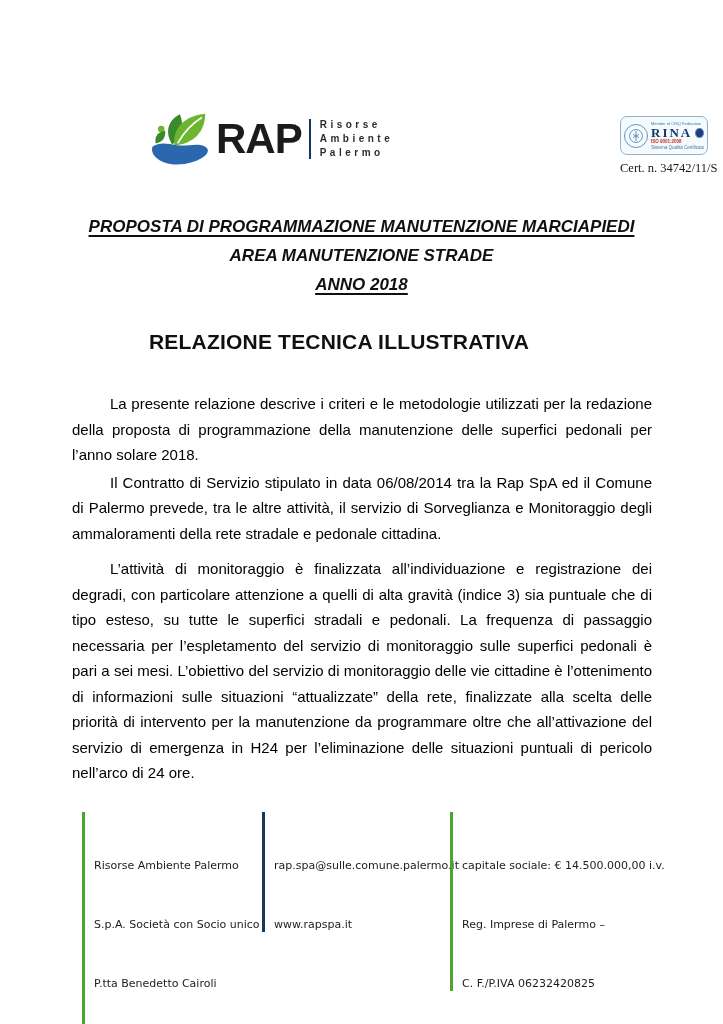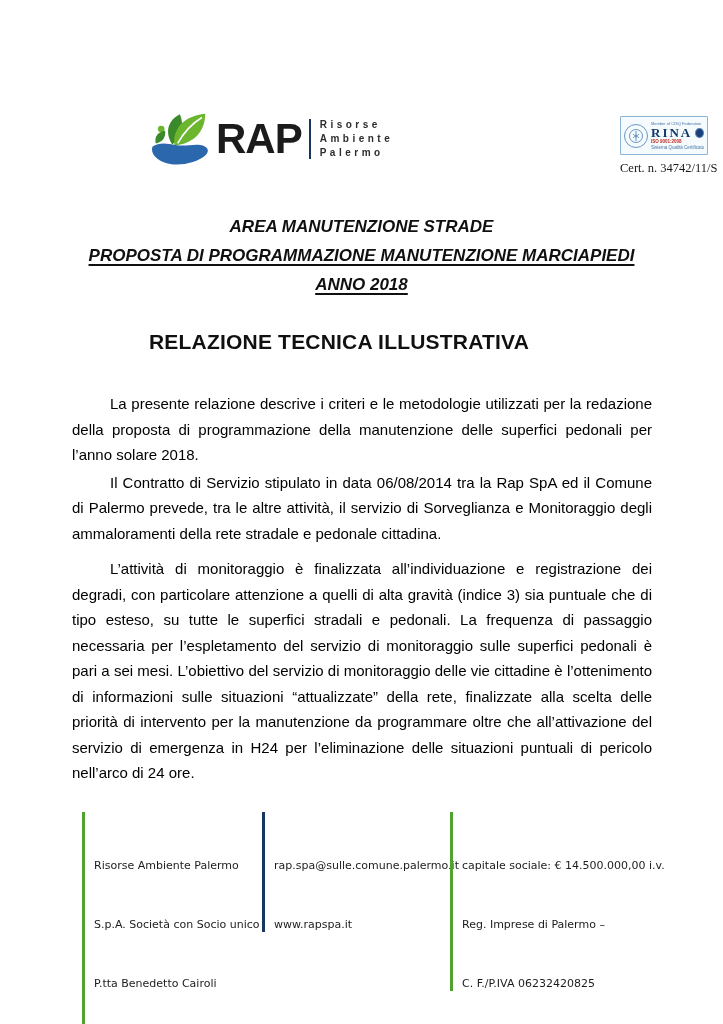--- a/index.html
+++ b/index.html
@@ -16,21 +16,21 @@
   .rap-acronym {
     font-size:42px; font-weight:bold; color:#1b1b1b; line-height:1;
     letter-spacing:-1px; margin-left:2px;
   }
   .rap-sep { width:2px; height:40px; background:#16365c; margin:0 9px 0 7px; }
   .rap-words { display:flex; flex-direction:column; gap:4px; }
   .rap-word { font-size:10px; font-weight:bold; letter-spacing:3.5px; color:#2d2d2d; line-height:1; }
 
   .rina-block { position:absolute; left:620px; top:116px; width:90px; text-align:center; }
   .rina-box {
-    width:88px; height:39px; border:1px solid #8fb3d4; border-radius:1px;
+    width:88px; height:39px; border:1px solid #8fb3d4; border-radius:7px;
     background:#f5fafd; display:flex; align-items:center; padding:2px 3px;
   }
   .rina-emblem {
     flex:0 0 24px; width:24px; height:24px; border-radius:50%;
     border:1px solid #6a97c2; display:flex; align-items:center; justify-content:center;
   }
   .rina-texts { flex:1; margin-left:3px; text-align:left; overflow:hidden; }
   .rina-member { font-size:4px; color:#4a76a8; white-space:nowrap; line-height:5px; }
   .rina-row { display:flex; align-items:center; gap:3px; }
   .rina-brand {
@@ -118,22 +118,22 @@
           <span class="csq-mark"></span>
         </div>
         <div class="rina-iso">ISO 9001:2008</div>
         <div class="rina-sub">Sistema Qualità Certificato</div>
       </div>
     </div>
     <div class="cert-number">Cert. n. 34742/11/S</div>
   </div>
 
   <div class="title-block">
+    <div class="title-line underlined">PROPOSTA DI PROGRAMMAZIONE MANUTENZIONE MARCIAPIEDI</div>
     <div class="title-line">AREA MANUTENZIONE STRADE</div>
-    <div class="title-line underlined">PROPOSTA DI PROGRAMMAZIONE MANUTENZIONE MARCIAPIEDI</div>
     <div class="title-line underlined">ANNO 2018</div>
   </div>
 
   <div class="heading">RELAZIONE TECNICA ILLUSTRATIVA</div>
 
   <div class="body-text">
     <p>La presente relazione descrive i criteri e le metodologie utilizzati per la redazione della proposta di programmazione della manutenzione delle superfici pedonali per l’anno solare 2018.</p>
     <p class="gap-small">Il Contratto di Servizio stipulato in data 06/08/2014 tra la Rap SpA ed il Comune di Palermo prevede, tra le altre attività, il servizio di Sorveglianza e Monitoraggio degli ammaloramenti della rete stradale e pedonale cittadina.</p>
     <p class="gap-medium">L’attività di monitoraggio è finalizzata all’individuazione e registrazione dei degradi, con particolare attenzione a quelli di alta gravità (indice 3) sia puntuale che di tipo esteso, su tutte le superfici stradali e pedonali. La frequenza di passaggio necessaria per l’espletamento del servizio di monitoraggio sulle superfici pedonali è pari a sei mesi. L’obiettivo del servizio di monitoraggio delle vie cittadine è l’ottenimento di informazioni sulle situazioni “attualizzate” della rete, finalizzate alla scelta delle priorità di intervento per la manutenzione da programmare oltre che all’attivazione del servizio di emergenza in H24 per l’eliminazione delle situazioni puntuali di pericolo nell’arco di 24 ore.</p>
   </div>

